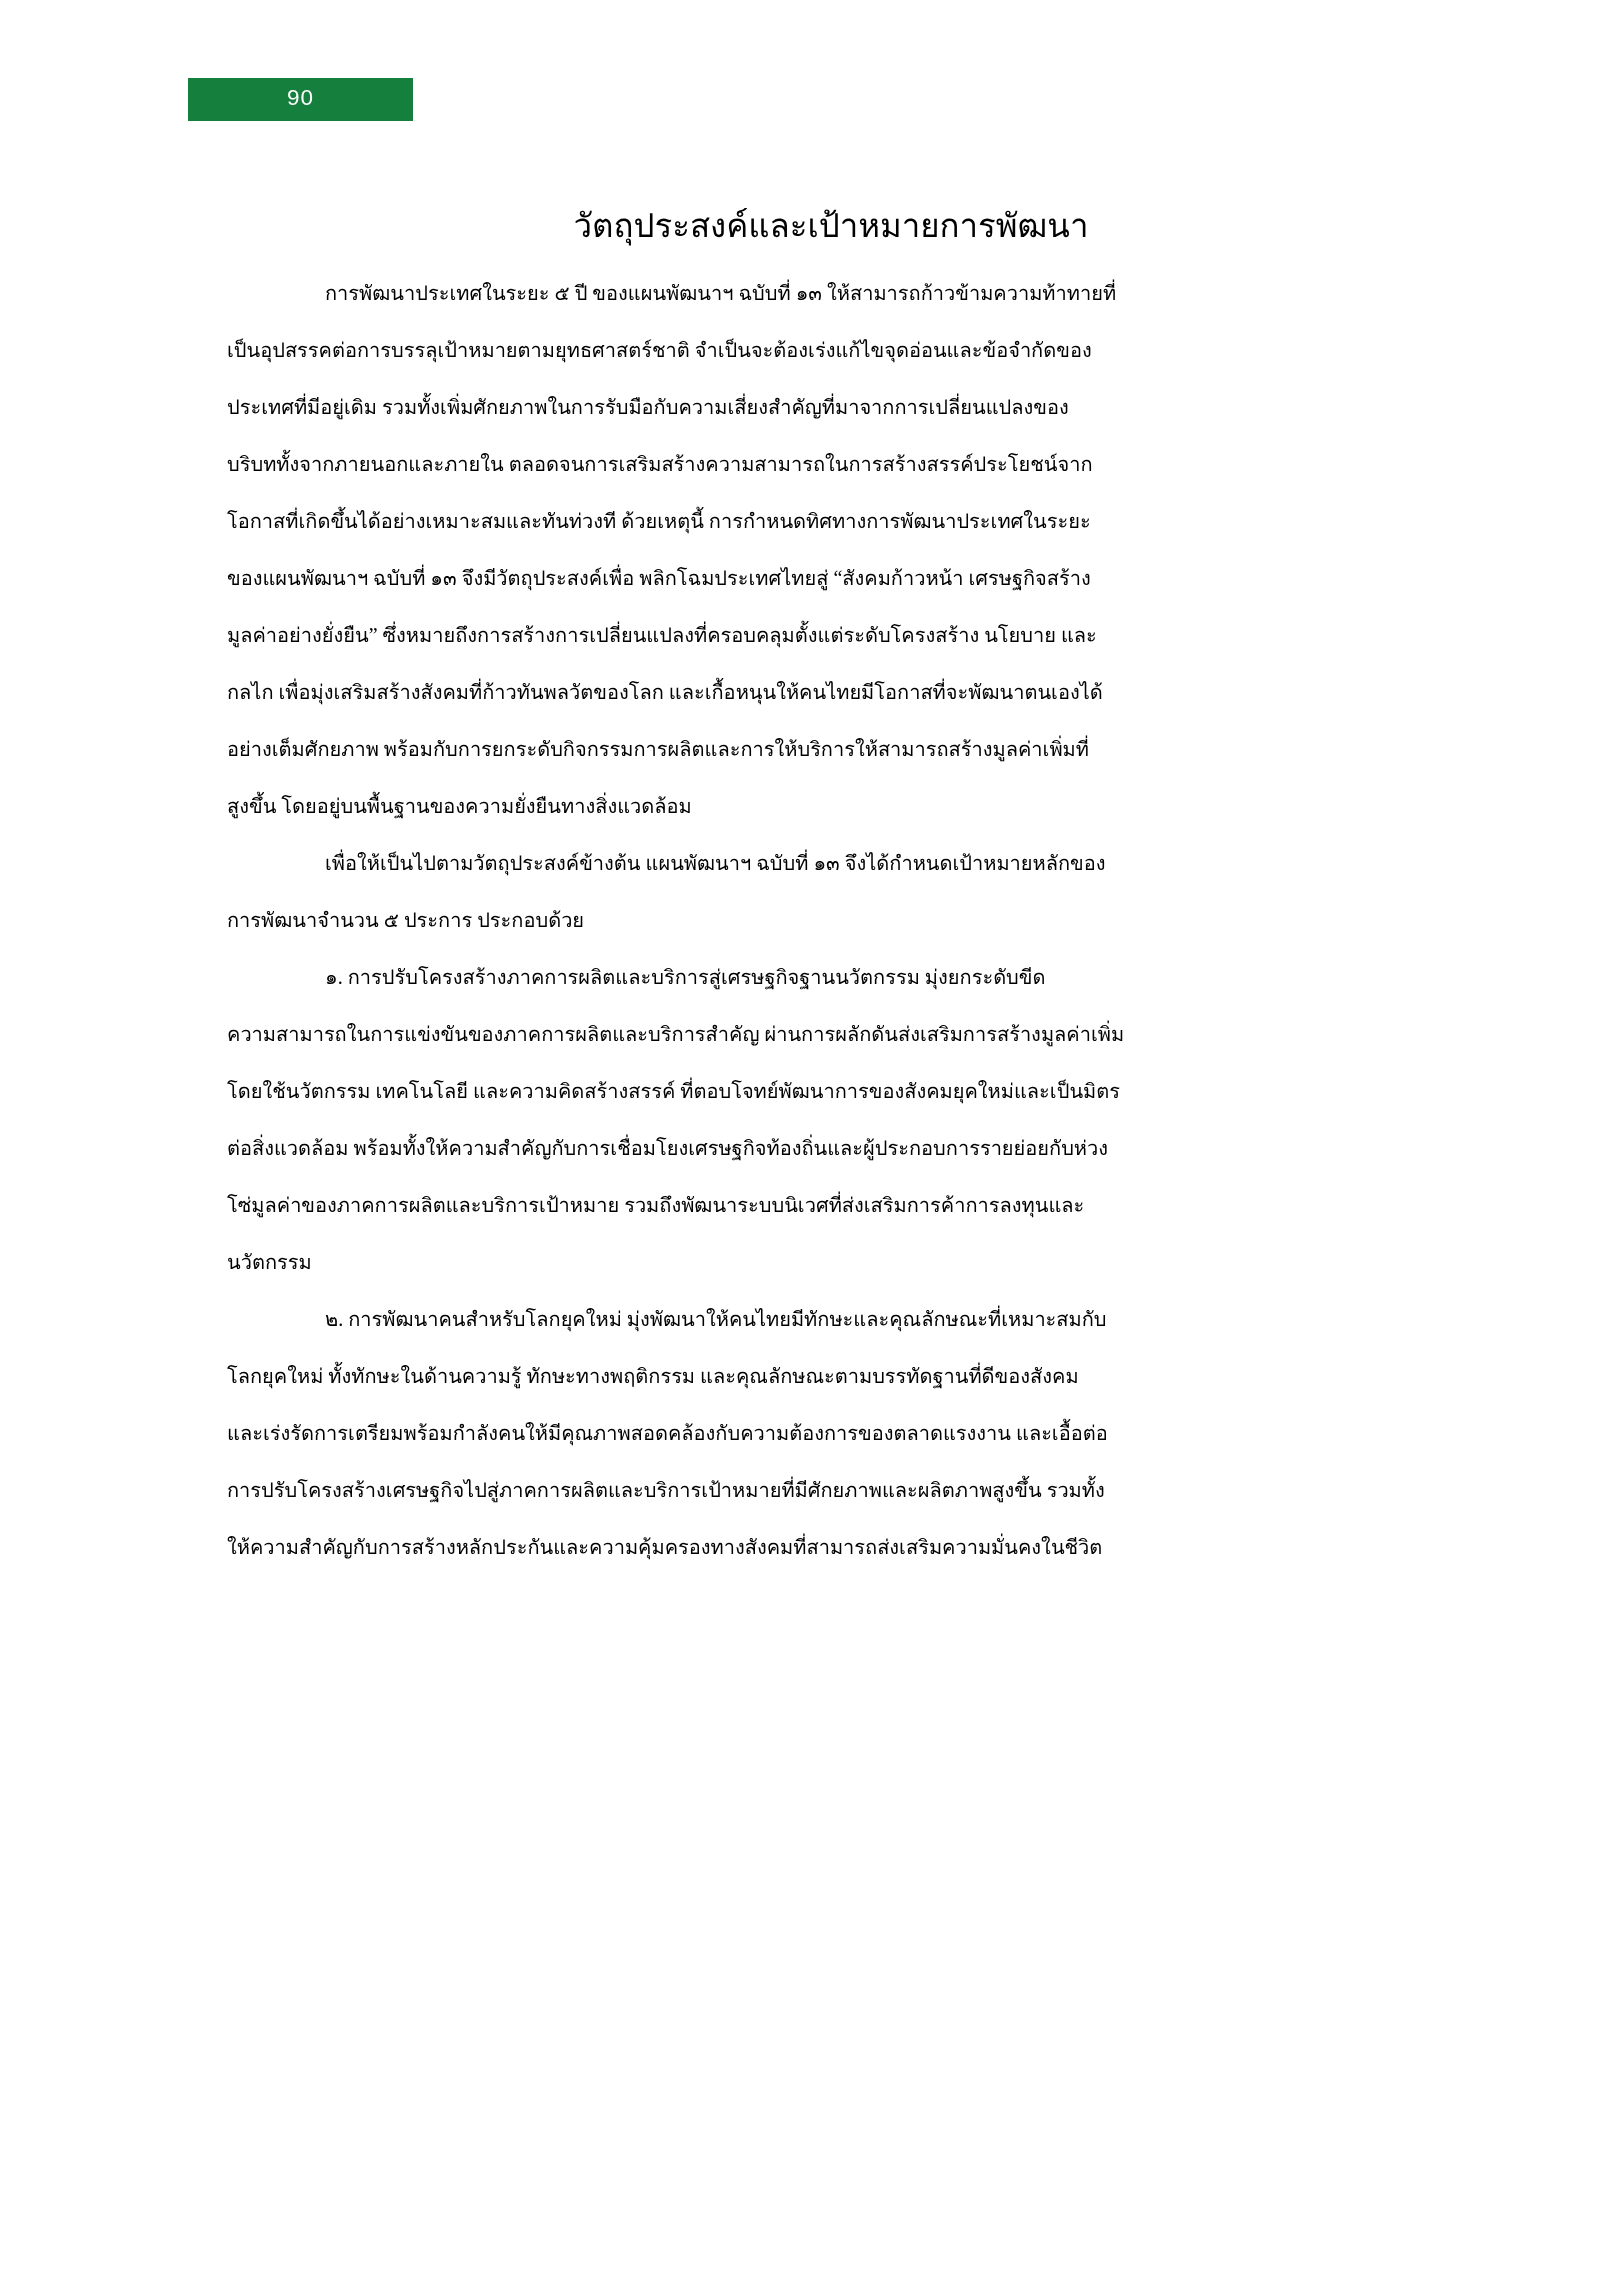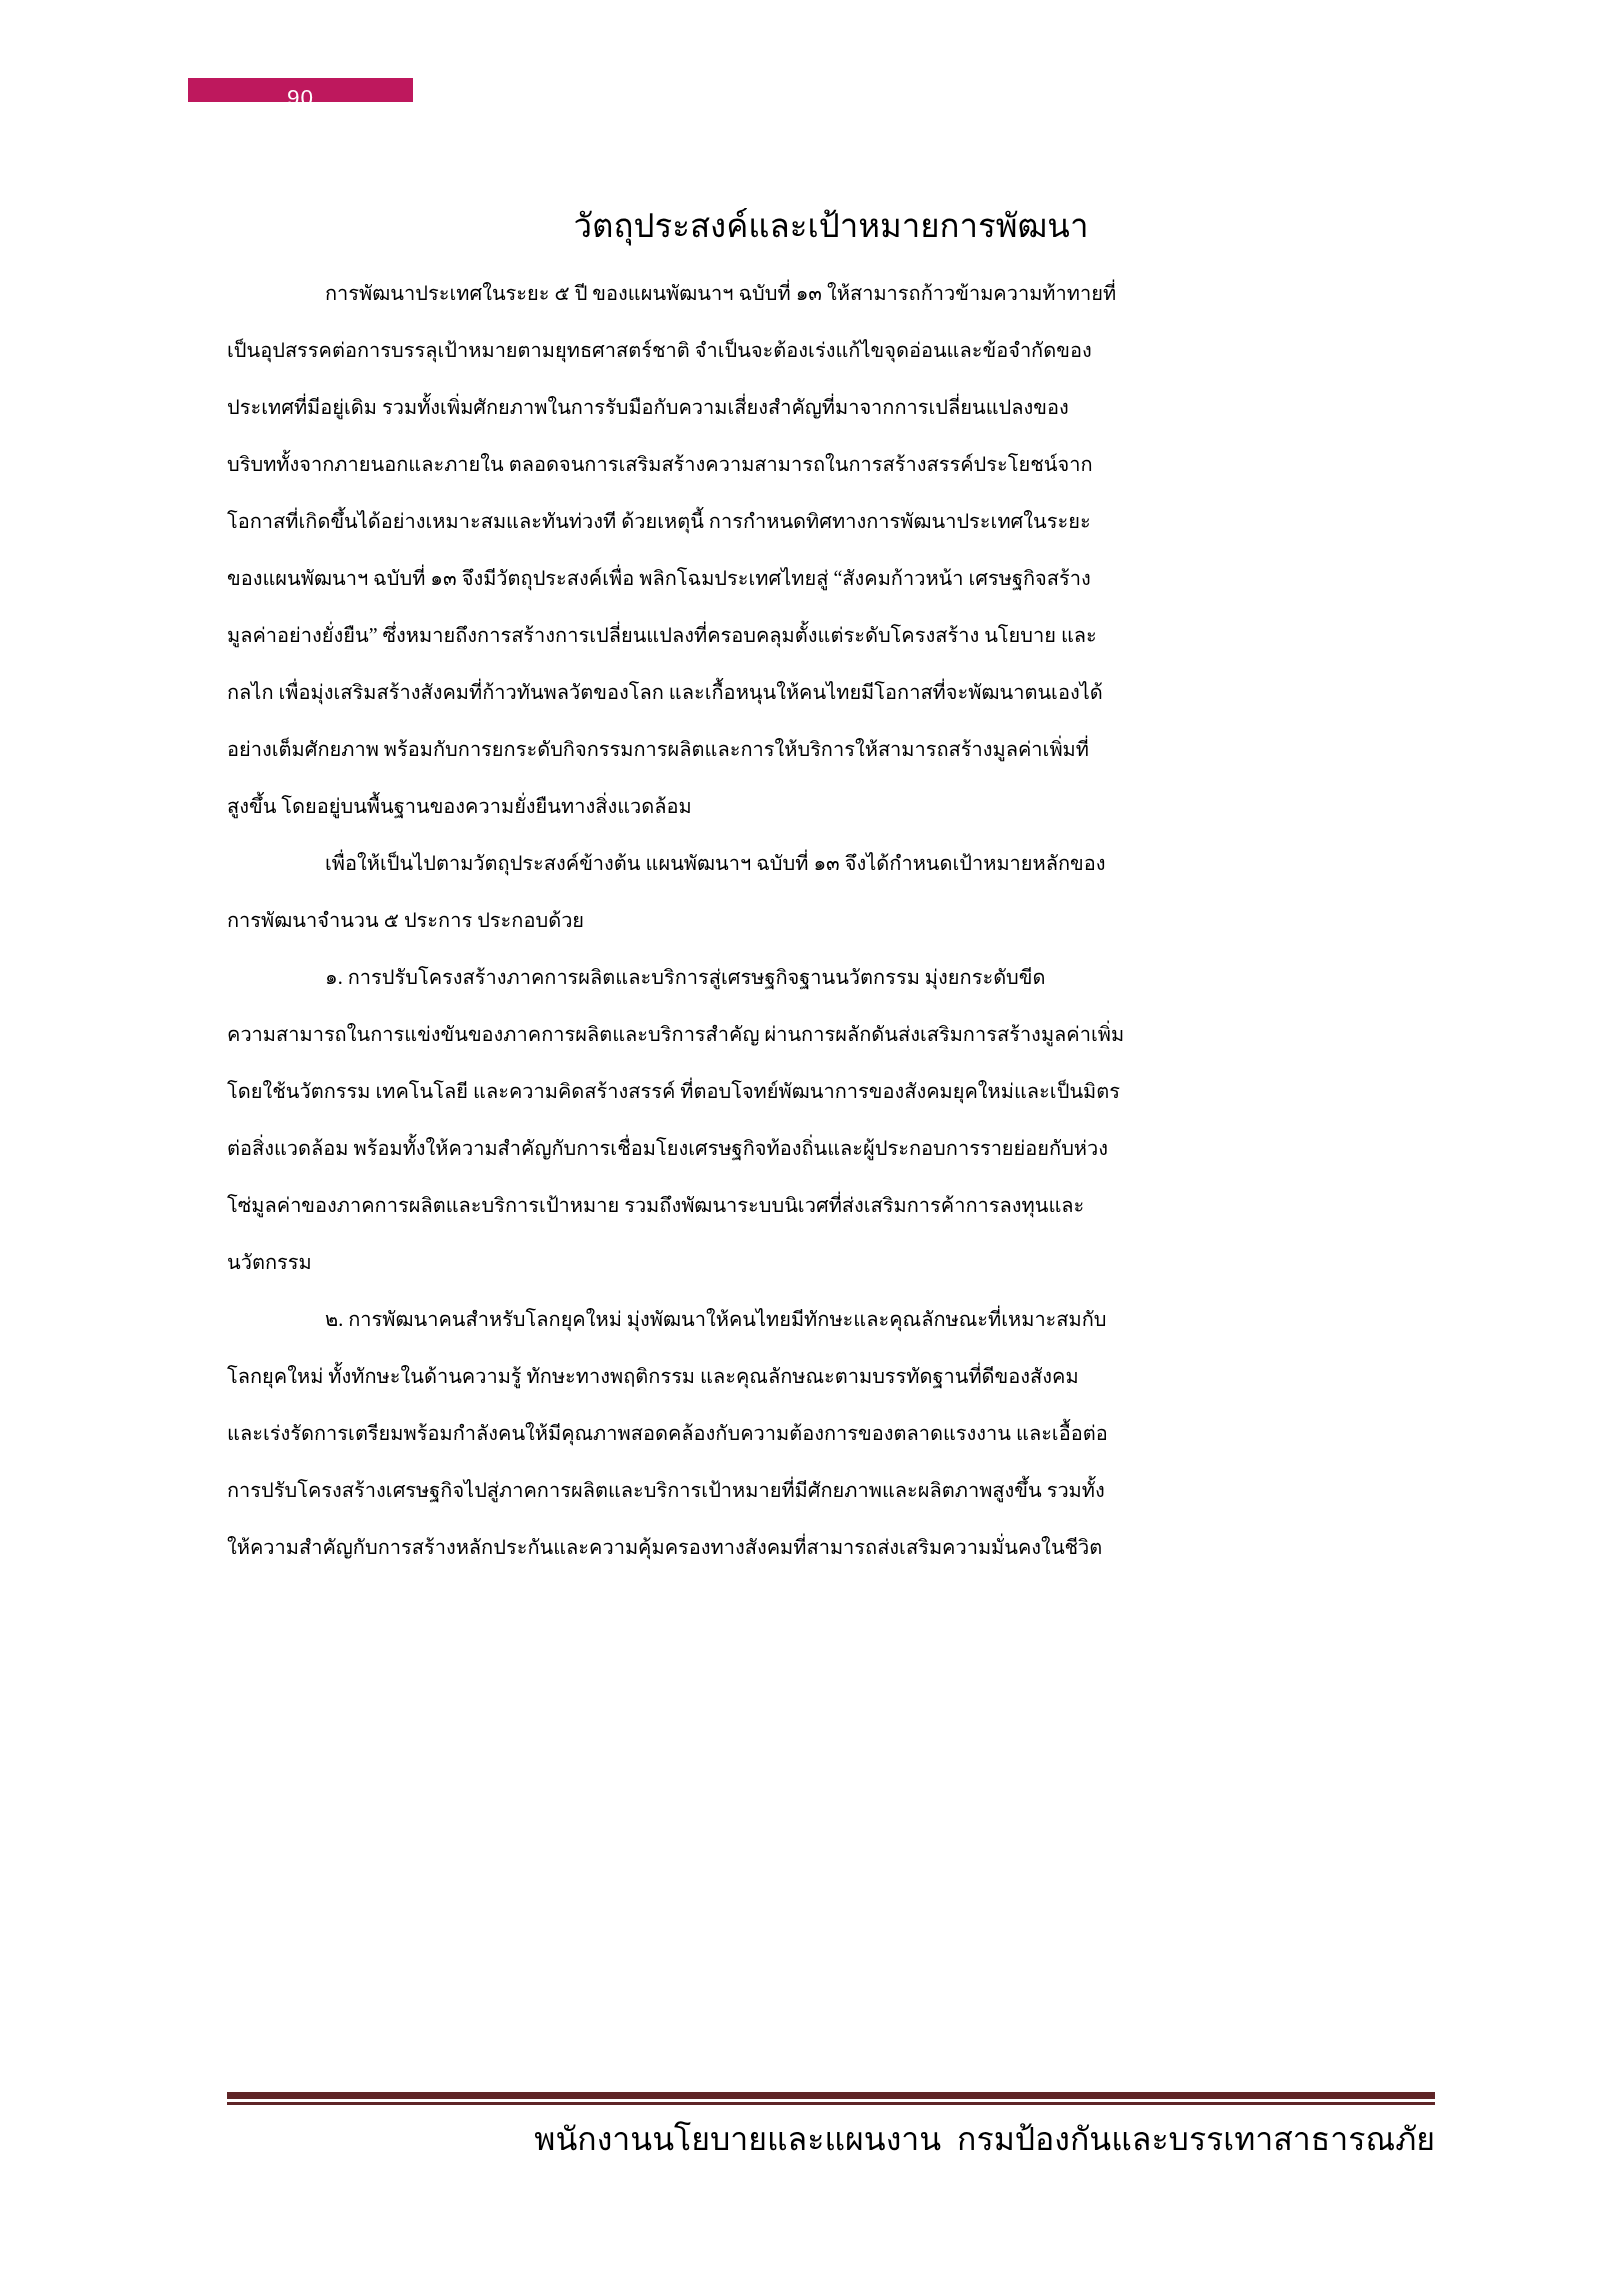--- a/index.html
+++ b/index.html
@@ -13,22 +13,22 @@
     height: 2293px;
     background: #ffffff;
     overflow: hidden;
     color: #000000;
   }
   .page-number-bar {
     position: absolute;
     left: 188px;
     top: 78px;
     width: 225px;
-    height: 24px;
-    background: #be185d;
+    height: 43px;
+    background: #15803d;
     color: #ffffff;
     font-family: "Liberation Sans", "DejaVu Sans", sans-serif;
     font-size: 22.5px;
     line-height: 39px;
     text-align: center;
     letter-spacing: 1px;
   }
   .content {
     position: absolute;
     left: 227px;
@@ -110,20 +110,15 @@
 โซ่มูลค่าของภาคการผลิตและบริการเป้าหมาย รวมถึงพัฒนาระบบนิเวศที่ส่งเสริมการค้าการลงทุนและ
 นวัตกรรม</div>
     <div class="para">๒. การพัฒนาคนสำหรับโลกยุคใหม่ มุ่งพัฒนาให้คนไทยมีทักษะและคุณลักษณะที่เหมาะสมกับ
 โลกยุคใหม่ ทั้งทักษะในด้านความรู้ ทักษะทางพฤติกรรม และคุณลักษณะตามบรรทัดฐานที่ดีของสังคม
 และเร่งรัดการเตรียมพร้อมกำลังคนให้มีคุณภาพสอดคล้องกับความต้องการของตลาดแรงงาน และเอื้อต่อ
 การปรับโครงสร้างเศรษฐกิจไปสู่ภาคการผลิตและบริการเป้าหมายที่มีศักยภาพและผลิตภาพสูงขึ้น รวมทั้ง
 ให้ความสำคัญกับการสร้างหลักประกันและความคุ้มครองทางสังคมที่สามารถส่งเสริมความมั่นคงในชีวิต</div>
 
   </div>
 
-  <div class="footer">
-    <div class="footer-rule-thick"></div>
-    <div class="footer-rule-thin"></div>
-    <div class="footer-text">พนักงานนโยบายและแผนงาน  กรมป้องกันและบรรเทาสาธารณภัย</div>
-  </div>
 
 </div>
 
 
 </body></html>

